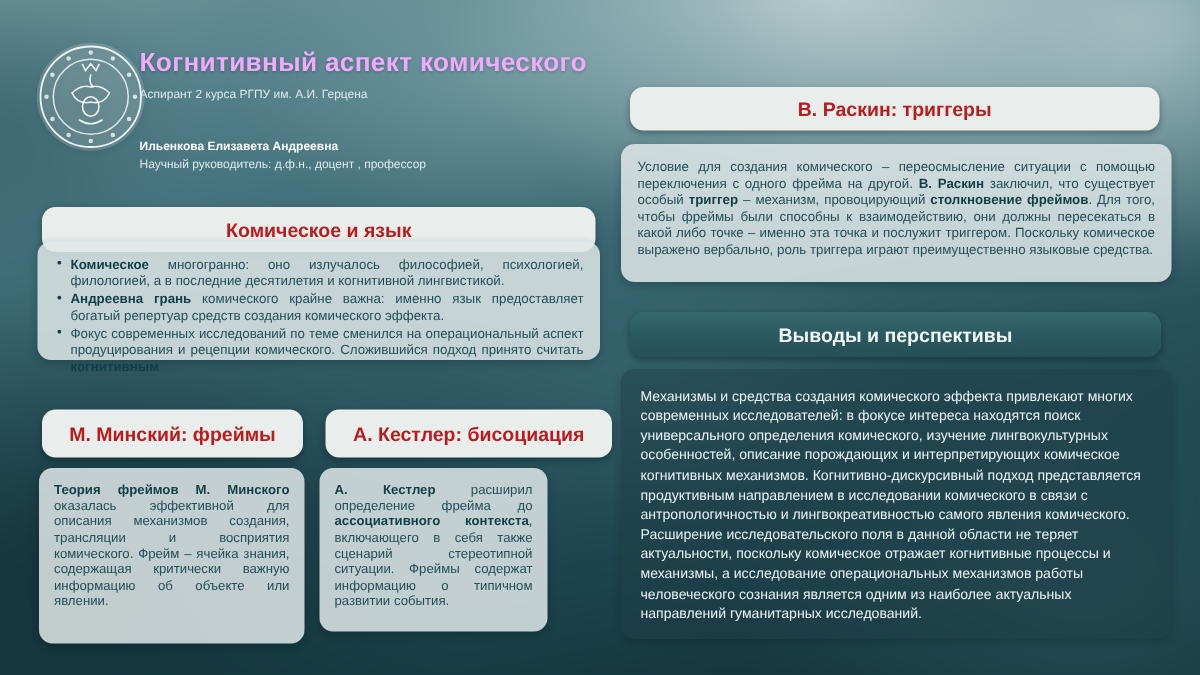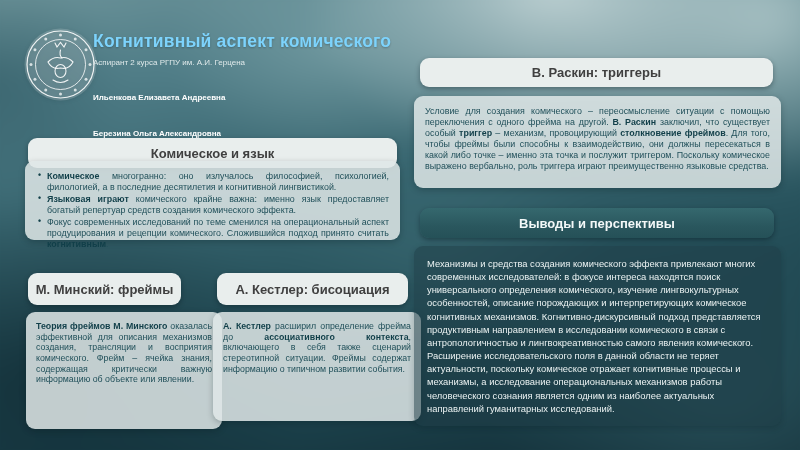--- a/index.html
+++ b/index.html
@@ -20,32 +20,32 @@
       linear-gradient(170deg, #74999e 0%, #53808a 18%, #3a6872 38%, #27525c 58%, #1b414b 76%, #143039 92%, #122d35 100%);
   }
 
   .layer { position:absolute; inset:0; z-index:1; }
 
   
   .logo { position:absolute; left:24px; top:28px; width:73px; height:73px; }
   .logo svg { display:block; filter:drop-shadow(0 1px 2px rgba(0,20,26,.25)); }
   .title {
     position:absolute; left:93px; top:31px; width:560px;
-    font-size:17.5px; font-weight:bold; color:#7dd3fc; letter-spacing:.2px;
+    font-size:17.5px; font-weight:bold; color:#f0abfc; letter-spacing:.2px;
     text-shadow:0 1px 2px rgba(0,10,15,.25);
   }
   .byline { position:absolute; left:93px; top:57px; width:420px; font-size:8px; line-height:11.3px; color:#dfe9ea; }
   .byline .bold { font-weight:bold; color:#ffffff;margin-top:24px; }
 
   
   .hcard {
     position:absolute; display:flex; align-items:center; justify-content:center;
     background:#e9eeed; border-radius:9px;
     box-shadow:0 2px 5px rgba(0,18,24,.35);
-    color:#404040; font-weight:bold; font-size:13px; text-align:center;
+    color:#b91c1c; font-weight:bold; font-size:13px; text-align:center;
   }
   .hcard.dark {
     background:linear-gradient(180deg,#35686e 0%,#2a575e 60%,#255158 100%);
     color:#f3f8f8;
     box-shadow:0 2px 5px rgba(0,18,24,.4);
   }
   .bcard {
     position:absolute; background:rgba(222,231,231,0.86); border-radius:9px;
     box-shadow:0 2px 6px rgba(0,18,24,.25);
     color:#21505a; font-size:8.9px; line-height:1.24; text-align:justify;
@@ -59,24 +59,24 @@
     box-shadow:0 2px 6px rgba(0,18,24,.2);
   }
 
   ul.bullets { list-style:none; }
   ul.bullets li { position:relative; padding-left:11px; margin-bottom:1px; }
   ul.bullets li::before { content:"\2022"; position:absolute; left:2px; top:-1px; }
 
   
   .sec-lang-h   { left:28px;  top:126px; width:369px; height:30px;margin-top:12px; }
   .sec-lang-b   { left:25px;  top:161px; width:375px; height:79px; }
-  .sec-minsky-h { left:28px;  top:273px; width:153px; height:32px; }
-  .sec-minsky-b { left:26px;  top:312px; width:196px; height:117px; font-size:8.8px; line-height:1.21; padding:9px 10px; }
+  .sec-minsky-h { left:28px;  top:273px; width:174px; height:32px; }
+  .sec-minsky-b { left:26px;  top:312px; width:177px; height:117px; font-size:8.8px; line-height:1.21; padding:9px 10px; }
   .sec-koest-h  { left:217px; top:273px; width:191px; height:32px; }
-  .sec-koest-b  { left:213px; top:312px; width:208px; height:109px; font-size:8.8px; line-height:1.21; padding:9px 10px; }
+  .sec-koest-b  { left:213px; top:312px; width:152px; height:109px; font-size:8.8px; line-height:1.21; padding:9px 10px; }
   .sec-raskin-h { left:420px; top:58px;  width:353px; height:29px; }
   .sec-raskin-b { left:414px; top:96px;  width:367px; height:92px; }
   .sec-concl-h  { left:420px; top:208px; width:354px; height:30px; }
   .sec-concl-b  { left:414px; top:246px; width:367px; height:180px; }
 </style>
 </head>
 <body>
 
 <div class="bg"></div>
 
@@ -107,30 +107,31 @@
         <path d="M24 34 q6 -6 12.5 -4 q6.5 -2 12.5 4 q-4 8 -12.5 6 q-8.5 2 -12.5 -6 z"></path>
         <ellipse cx="36.5" cy="43" rx="5.5" ry="6.5"></ellipse>
         <path d="M29 52 q7.5 5 15 0"></path>
       </g>
     </svg>
   </div>
   <h1 class="title">Когнитивный аспект комического</h1>
   <div class="byline">
     <div>Аспирант 2 курса РГПУ им. А.И. Герцена</div>
     <div class="bold">Ильенкова Елизавета Андреевна</div>
+    <div>Научный руководитель: д.ф.н., доцент , профессор</div>
     <div class="bold">Березина Ольга Александровна</div>
   </div>
 
   <div class="hcard sec-lang-h">
     <span>Комическое и язык</span>
   </div>
   <div class="bcard sec-lang-b">
     <ul class="bullets">
       <li><span class="b">Комическое</span><span> многогранно: оно излучалось философией, психологией, филологией, а в последние десятилетия и когнитивной лингвистикой.</span></li>
-      <li><span class="b">Языковая играют</span><span> комического крайне важна: именно язык предоставляет богатый репертуар средств создания комического эффекта.</span></li>
+      <li><span class="b">Андреевна грань</span><span> комического крайне важна: именно язык предоставляет богатый репертуар средств создания комического эффекта.</span></li>
       <li><span>Фокус современных исследований по теме сменился на операциональный аспект продуцирования и рецепции комического. Сложившийся подход принято считать </span><span class="b">когнитивным</span><span>.</span></li>
     </ul>
   </div>
 
   <div class="hcard sec-minsky-h">
     <span>М. Минский: фреймы</span>
   </div>
   <div class="bcard sec-minsky-b"><span class="b">Теория фреймов М. Минского</span><span> оказалась эффективной для описания механизмов создания, трансляции и восприятия комического. Фрейм – ячейка знания, содержащая критически важную информацию об объекте или явлении.</span></div>
 
   <div class="hcard sec-koest-h">

